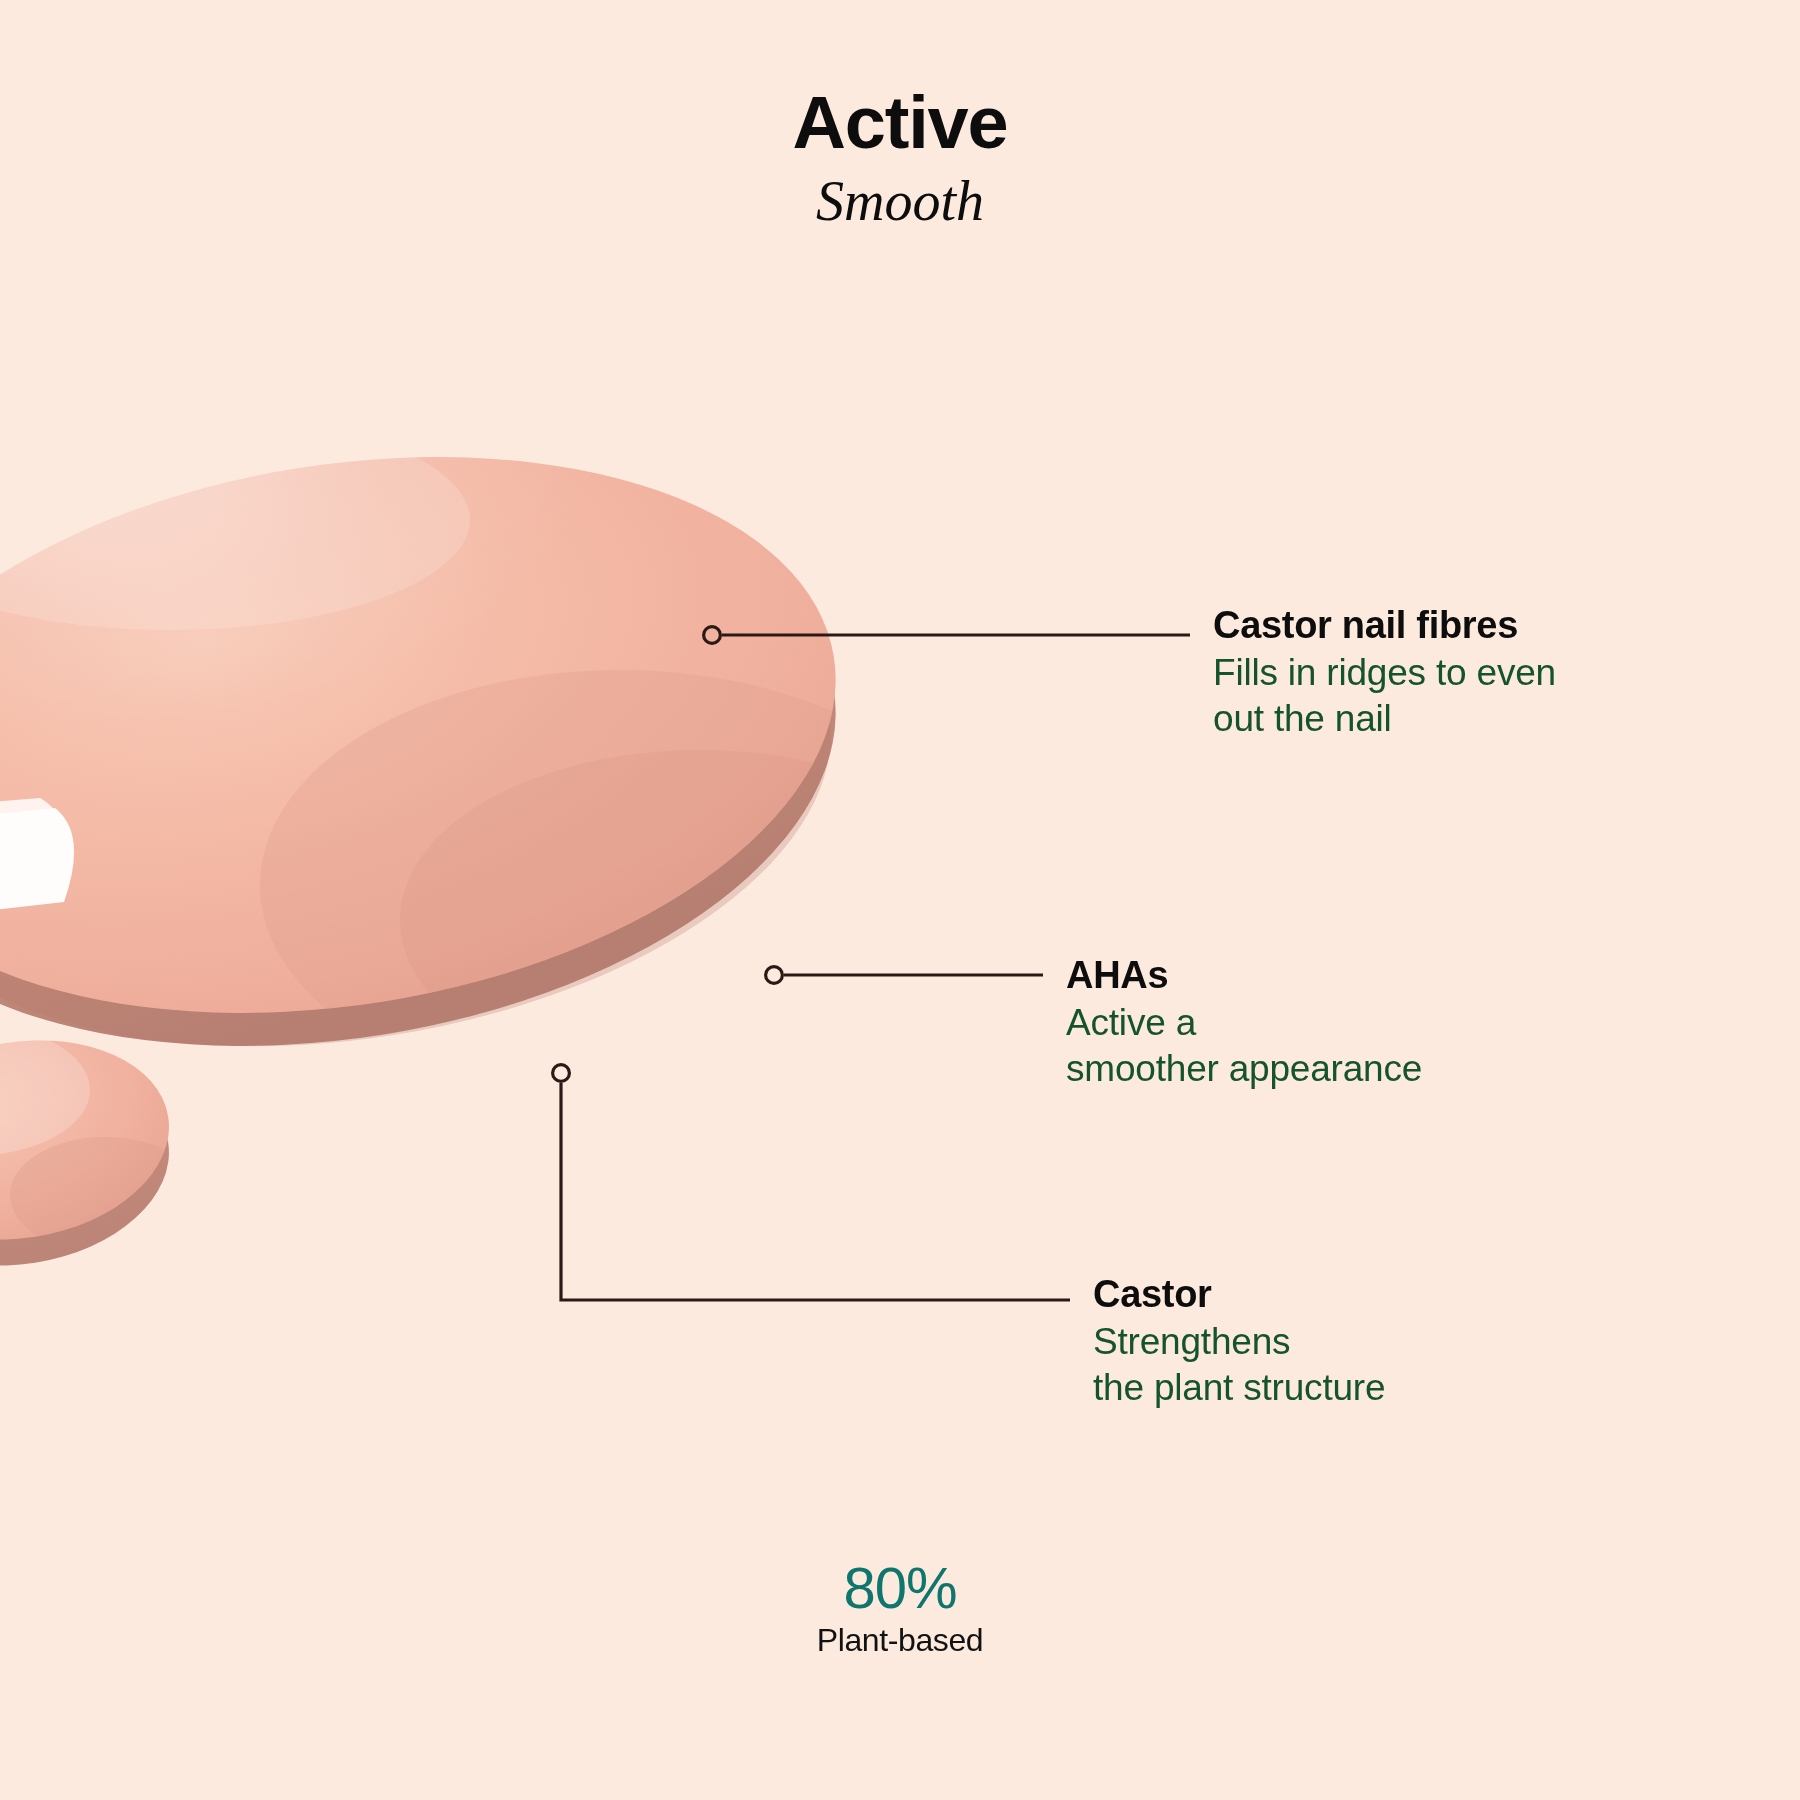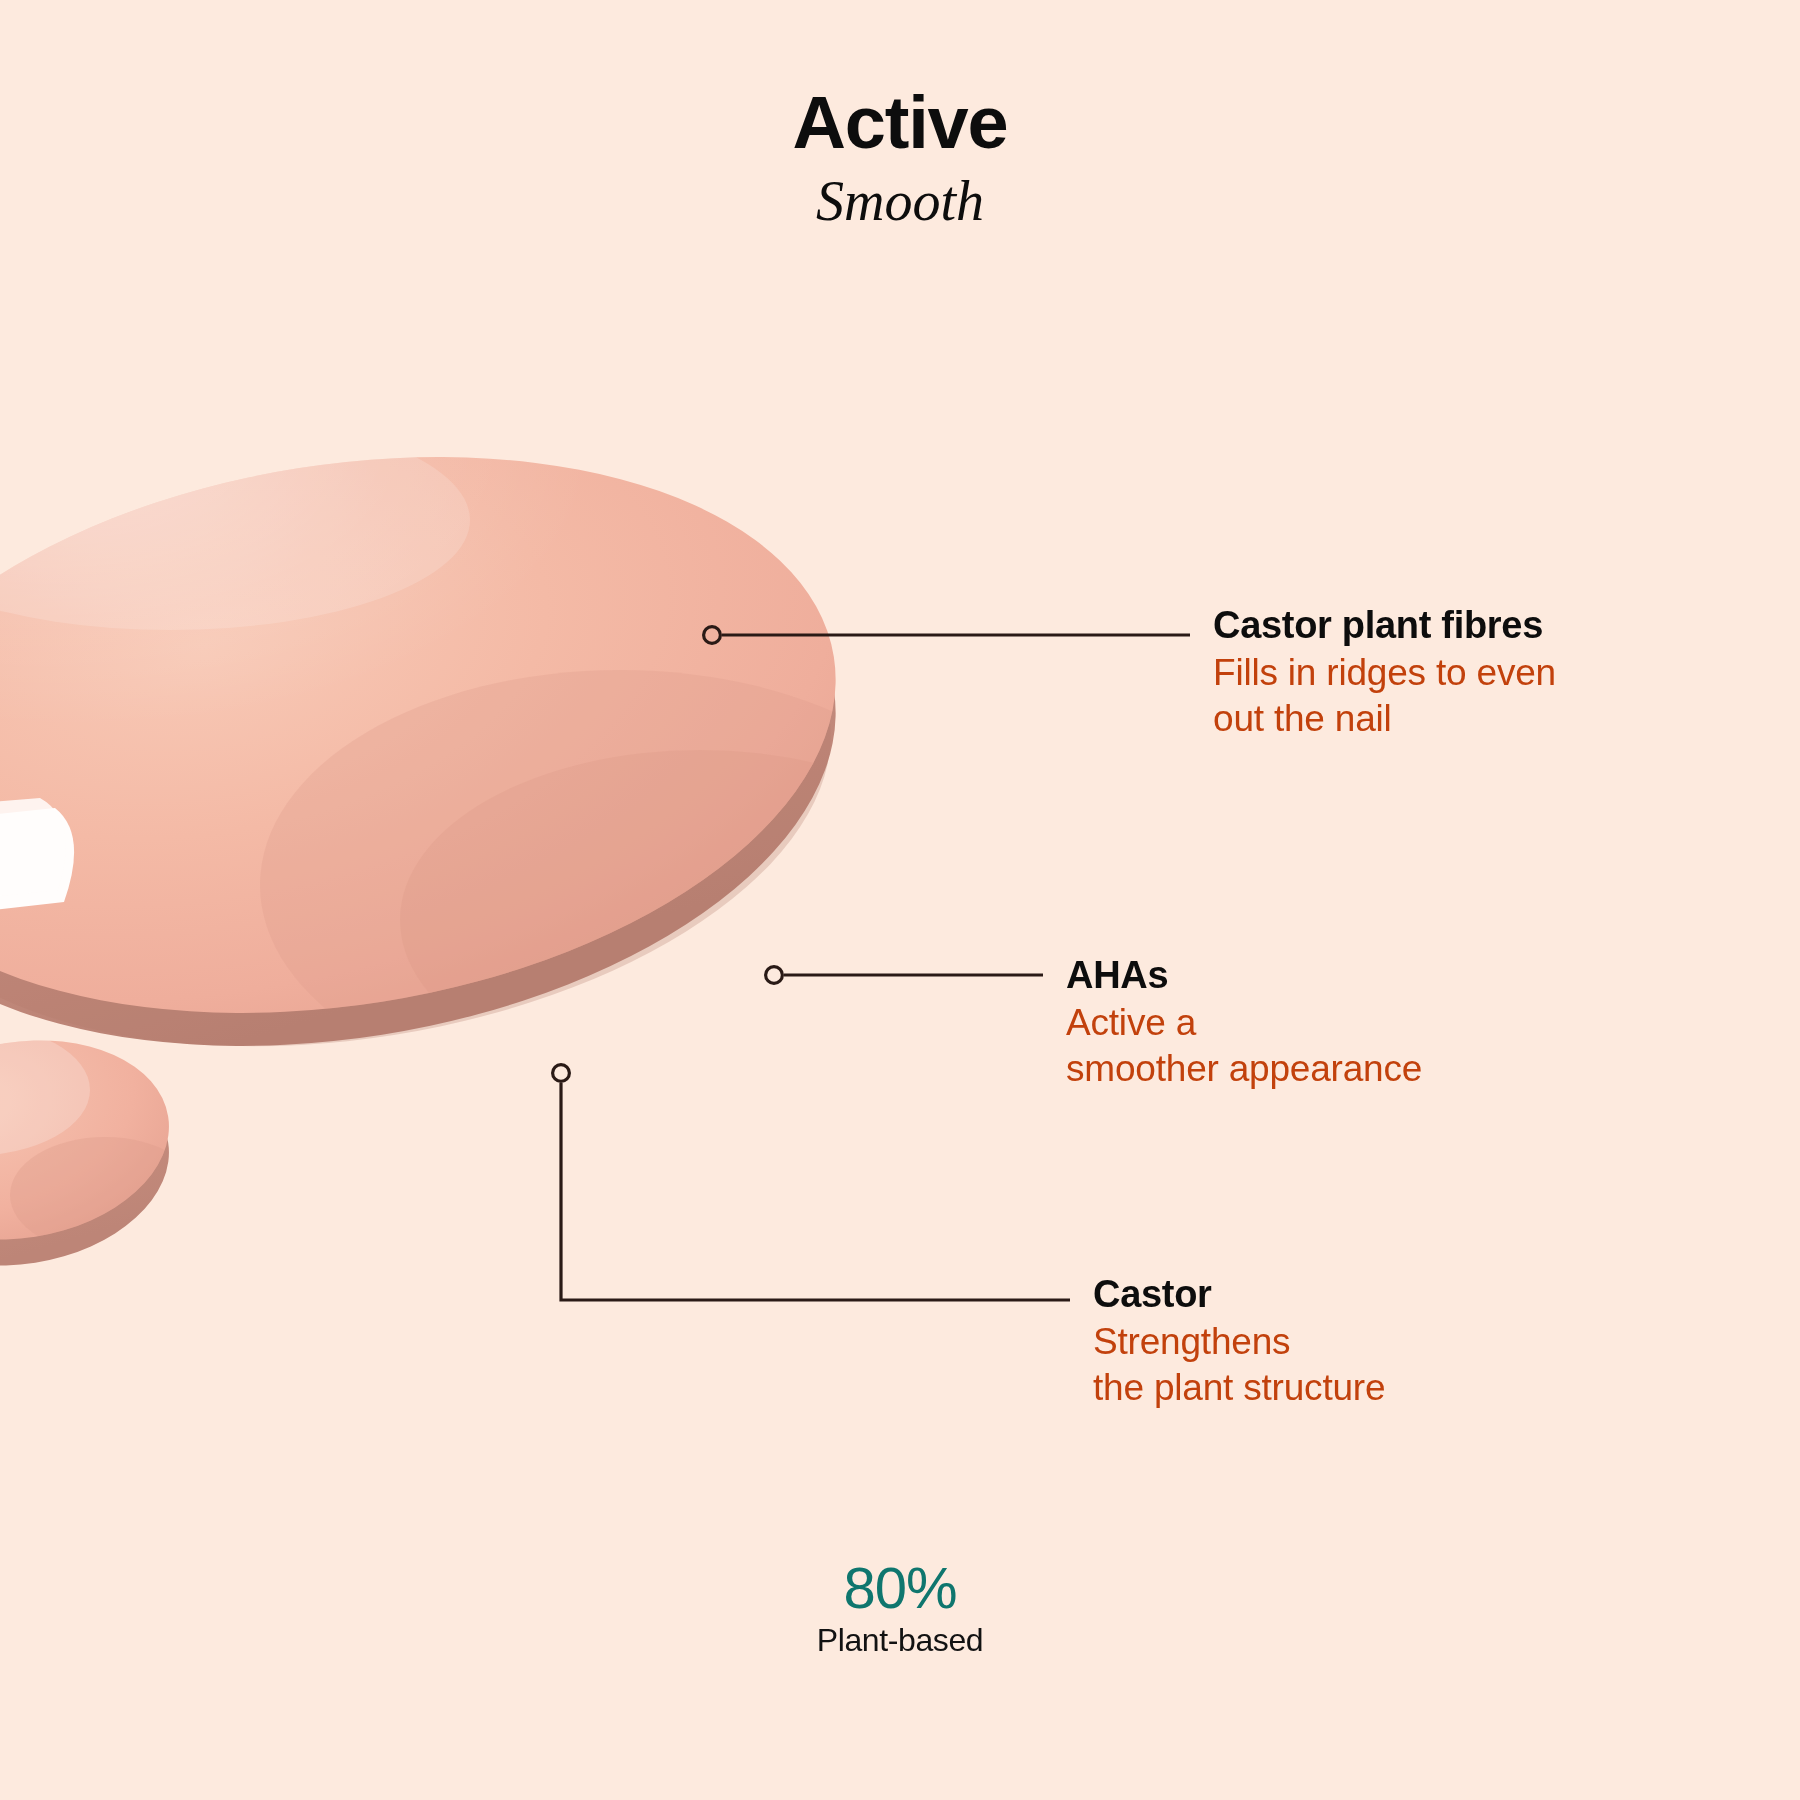--- a/index.html
+++ b/index.html
@@ -83,21 +83,21 @@
     font-weight: 700;
     color: #0d0d0d;
     letter-spacing: -0.3px;
     line-height: 1.18;
     white-space: nowrap;
   }
   .callout-body {
     font-family: "Liberation Sans", sans-serif;
     font-size: 37px;
     font-weight: 400;
-    color: #c2410c;
+    color: #14532d;
     letter-spacing: -0.2px;
     line-height: 1.26;
     white-space: pre-line;
     margin-top: 2px;
   }
 
   #callout-1 { left: 1213px; top: 603px; }
   #callout-2 { left: 1066px; top: 953px; }
   #callout-3 { left: 1093px; top: 1272px; }
 
@@ -219,21 +219,21 @@
       <circle cx="774" cy="975" r="8.4" fill="none" stroke="#2a1a16" stroke-width="3.2"></circle>
     </g>
 
     <g>
       <path d="M 561 1083 L 561 1300 L 1070 1300" fill="none" stroke="#2a1a16" stroke-width="3.2" stroke-linecap="butt" stroke-linejoin="miter"></path>
       <circle cx="561" cy="1073" r="8.4" fill="none" stroke="#2a1a16" stroke-width="3.2"></circle>
     </g>
   </svg>
 
   <div class="callout" id="callout-1">
-    <div class="callout-title">Castor plant fibres</div>
+    <div class="callout-title">Castor nail fibres</div>
     <div class="callout-body">Fills in ridges to even
 out the nail</div>
   </div>
 
   <div class="callout" id="callout-2">
     <div class="callout-title">AHAs</div>
     <div class="callout-body">Active a
 smoother appearance</div>
   </div>
 

